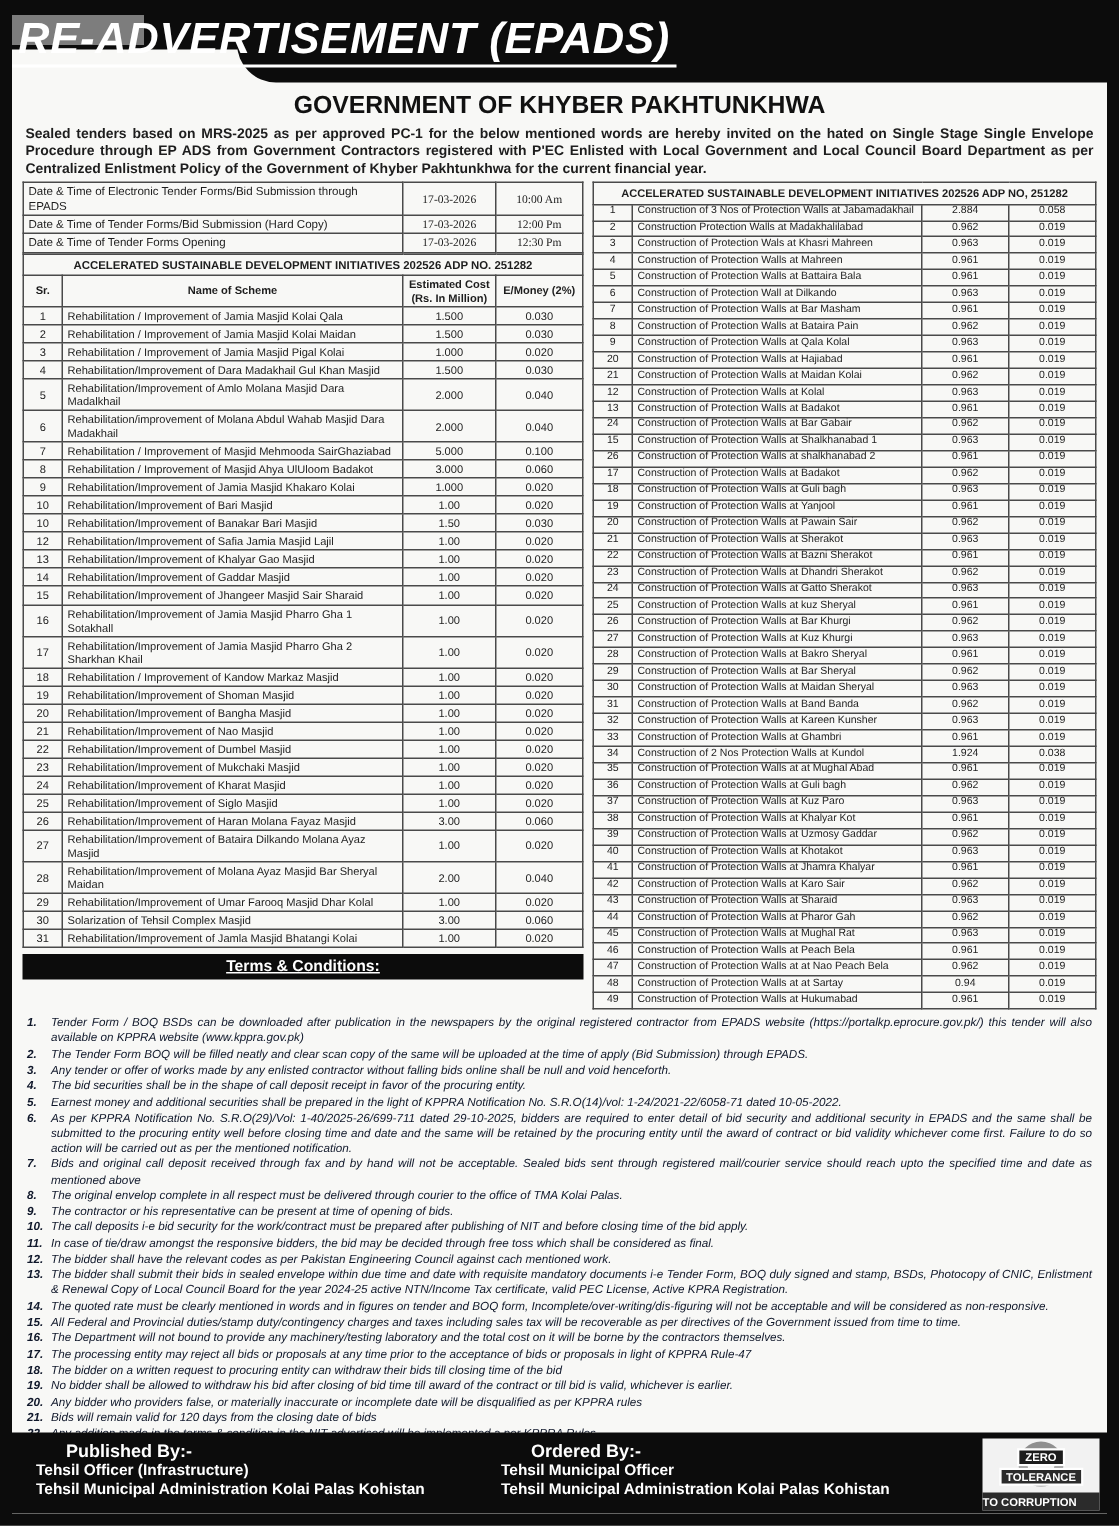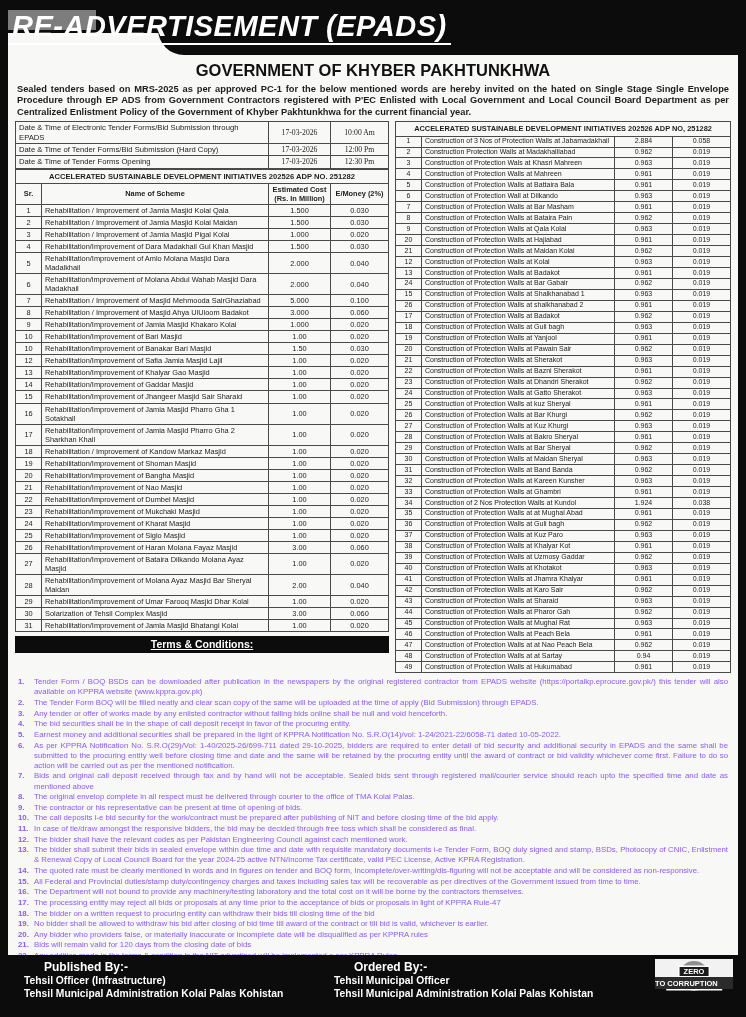--- a/index.html
+++ b/index.html
@@ -49,38 +49,38 @@
   col.w-cost { width: 62px; }
   col.w-em   { width: 58px; }
   col.w-costR{ width: 58px; }
   col.w-emR  { width: 58px; }
 
   
   .terms-bar { margin-top: 4px; background: #0c0c0c; color: #fff; text-align: center;
       font-size: 10.5px; font-weight: bold; padding: 2px 0 3px 0; }
   .terms-bar span { text-decoration: underline; }
 
-  ol.terms { counter-reset: item; list-style: none; margin: 4px 10px 0 8px; color: #8b5cf6; }
+  ol.terms { counter-reset: item; list-style: none; margin: 4px 10px 0 8px; color: #0f172a; font-style: italic; }
   ol.terms li { counter-increment: item; position: relative; padding-left: 18px;
       font-size: 7.8px; line-height: 1.3; text-align: justify; margin-bottom: 0.5px; }
   ol.terms li::before { content: counter(item) "."; position: absolute; left: 2px; font-weight: bold; }
 
   .note-row { display: flex; align-items: flex-end; margin: 3px 10px 0 10px; }
   .note { flex: 1; font-size: 8.6px; font-weight: bold; color: #111; }
   .inf-no { font-size: 11.5px; font-weight: bold; color: #111; white-space: nowrap; margin-left: 8px; }
 
   
   .footer { position: absolute; left: 0; right: 0; bottom: 0; height: 54px; background: #0c0c0c;
       color: #fff; display: flex; padding: 5px 0 5px 16px; }
   .footer .blk { line-height: 1.25; }
   .footer .blk.first { width: 310px; flex: none; }
   .footer .blk .lbl { font-size: 12px; font-weight: bold; margin-left: 20px; }
   .footer .blk .ln  { font-size: 10.3px; font-weight: bold; }
 
-  .logo { position: absolute; right: 5px; top: 4px; width: 78px; height: 30px; background: #f2f2f2; }
+  .logo { position: absolute; right: 5px; top: 4px; width: 78px; height: 48px; background: #f2f2f2; }
   .logo .ring { position: absolute; left: 50%; transform: translateX(-50%); top: 2px;
       width: 30px; height: 30px; border: 6px solid #8f8f8f; border-radius: 50%; }
   .logo .zero { position: absolute; left: 50%; transform: translateX(-50%); top: 8px;
       background: #1c1c1c; color: #fff; font-size: 7.5px; font-weight: bold; padding: 0 4px;
       box-shadow: 0 0 0 1.5px #fff; }
   .logo .tol { position: absolute; left: 50%; transform: translateX(-50%); top: 21px;
       background: #2b2b2b; color: #fff; font-size: 7.5px; font-weight: bold; padding: 0 3px;
       box-shadow: 0 0 0 1.5px #fff; white-space: nowrap; }
   .logo .corr { position: absolute; left: 0; right: 0; bottom: 0; background: #2b2b2b; color: #fff;
       font-size: 7.5px; font-weight: bold; text-align: left; padding: 1.5px 0; white-space: nowrap; }

